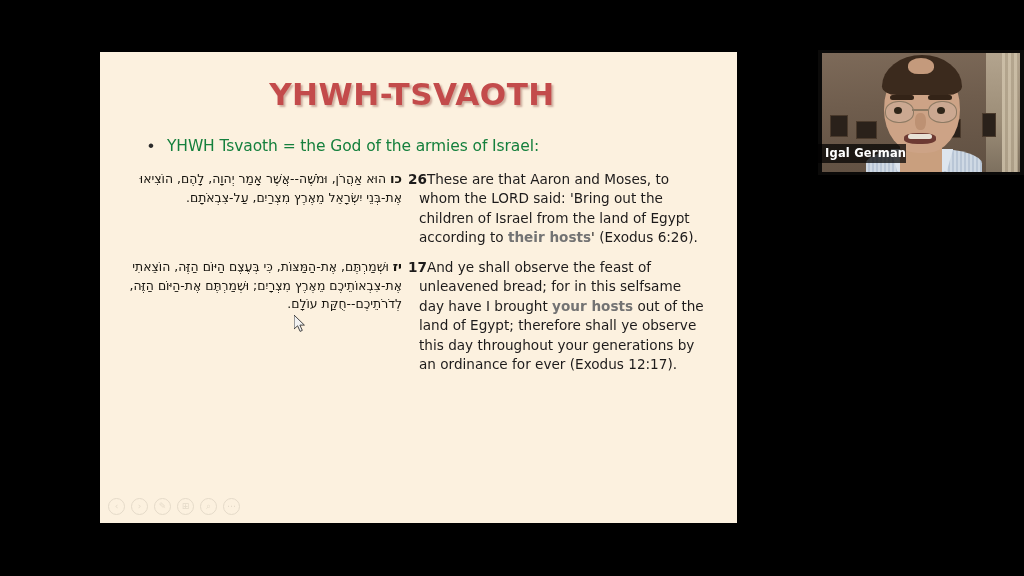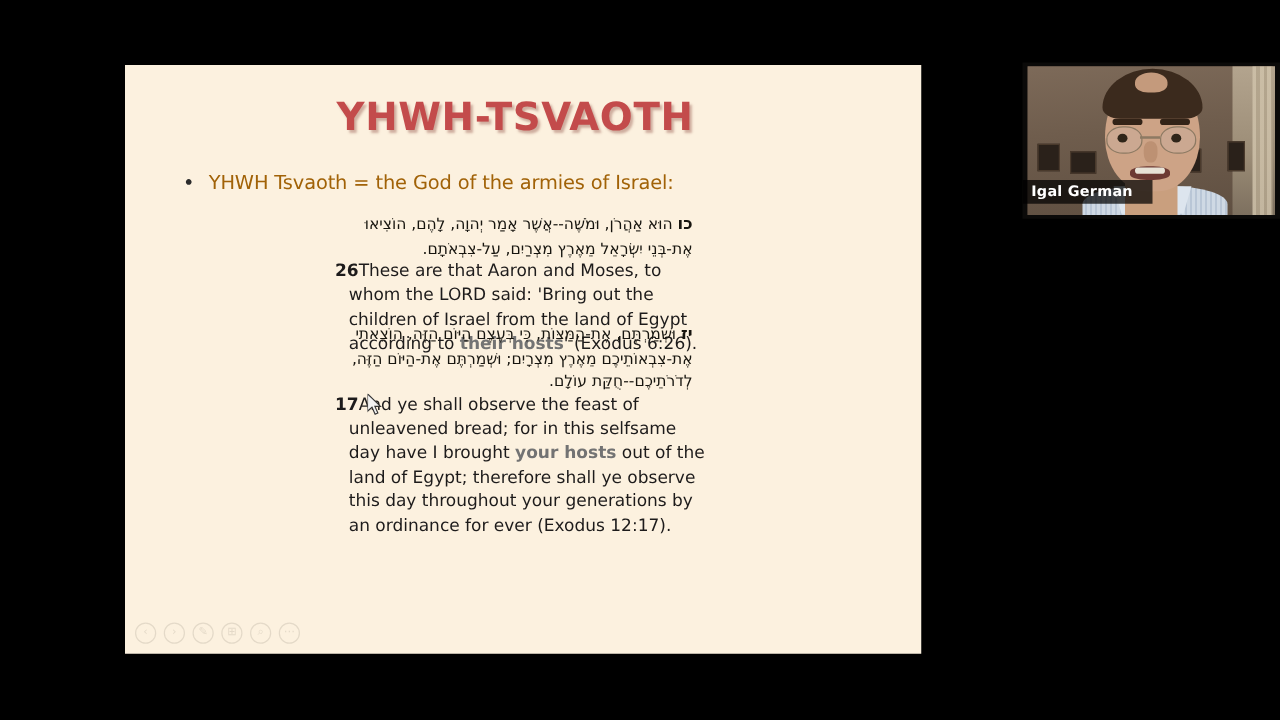--- a/index.html
+++ b/index.html
@@ -58,32 +58,31 @@
   }
   #bullet-dot {
     font-size: 17px;
     line-height: 20px;
     color: #2b2b2b;
   }
   #bullet-text {
     font-family: "DejaVu Sans", sans-serif;
     font-size: 15.5px;
     line-height: 20px;
-    color: #a16207;
+    color: #15803d;
     letter-spacing: -0.1px;
   }
 
   
   .verse-block {
     position: absolute;
     display: flex;
     width: 590px;
     left: 22px;
-    align-items: center;
-    flex-direction: column;
+    align-items: flex-start;
   }
   .heb-col {
     width: 286px;
     direction: rtl;
     text-align: right;
     padding-right: 6px;
     box-sizing: border-box;
     font-family: "DejaVu Sans", sans-serif;
     font-size: 12.4px;
     line-height: 18.5px;
@@ -289,21 +288,21 @@
     left: 86px; top: 81px;
     width: 24px; height: 5px;
     background: #e8e2d6;
     border-radius: 3px;
   }
 
   #webcam-name {
     position: absolute;
     left: 0px;
     bottom: 12px;
-    padding: 2px 16px 3px 7px;
+    padding: 2px 0 3px 7px;
     background: rgba(0,0,0,0.72);
     color: #ffffff;
     font-family: "DejaVu Sans", sans-serif;
     font-size: 11.5px;
     line-height: 14px;
     font-weight: bold;
     letter-spacing: 0.2px;
     white-space: nowrap;
   }
 

